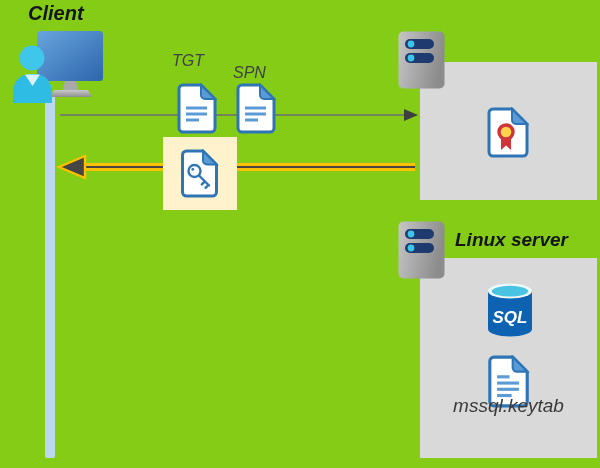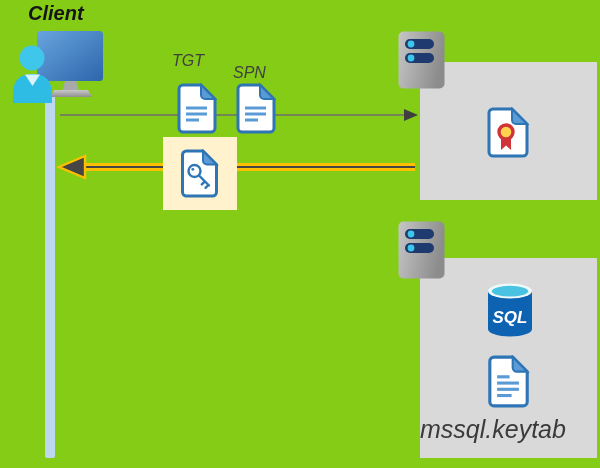--- a/index.html
+++ b/index.html
@@ -25,21 +25,21 @@
   #key-doc{left:180px;top:149px;}
   #dc-box{left:420px;top:62px;width:177px;height:138px;}
   #dc-server-icon{left:398px;top:31px;}
   #dc-label{left:455px;top:4px;width:125px;font-size:19px;}
   #cert-icon{left:486px;top:107px;}
   #linux-box{left:420px;top:258px;width:177px;height:200px;}
   #linux-server-icon{left:398px;top:221px;}
   #linux-label{left:455px;top:229px;white-space:nowrap;font-size:19px;}
   #sql-icon{left:487px;top:282px;}
   #keytab-doc{left:486px;top:355px;}
-  #keytab-label{left:420px;top:415px;width:177px;text-align:left;color:#3a3a3a;font-size:25px;}
+  #keytab-label{left:420px;top:395px;width:177px;text-align:center;color:#3a3a3a;font-size:19px;}
 </style>
 </head>
 <body>
 
 <div id="stage">
 
   <svg width="0" height="0" style="position:absolute" aria-hidden="true">
     <defs>
       <linearGradient id="mg" x1="0" y1="0" x2="1" y2="1">
         <stop offset="0" stop-color="#68a4de"></stop>
@@ -119,20 +119,21 @@
     <circle cx="13" cy="27" r="3.4" fill="#3cc6ea"></circle>
   </svg>
   <svg id="cert-icon" class="abs" width="43" height="51" viewBox="0 0 43 51">
     <path d="M7 2 H26 L41 17 V45 a4 4 0 0 1 -4 4 H7 a4 4 0 0 1 -4 -4 V6 a4 4 0 0 1 4 -4 Z" fill="#fff" stroke="#2e75b6" stroke-width="3"></path>
     <path d="M26 2 L41 17 H30 a4 4 0 0 1 -4 -4 Z" fill="#5b9bd5" stroke="#2e75b6" stroke-width="2"></path>
     <path d="M15 30 L15 43 L20 38.5 L25 43 L25 30 Z" fill="#d13438"></path>
     <circle cx="20" cy="25" r="7" fill="#ffd34d" stroke="#d13438" stroke-width="3.4"></circle>
   </svg>
 
   <div id="linux-box" class="abs graybox"></div>
+  <div id="linux-label" class="abs title">Linux server</div>
   <svg id="linux-server-icon" class="abs" width="47" height="58" viewBox="0 0 47 58">
     <rect x="0.5" y="0.5" width="46" height="57" rx="5" fill="url(#sg)"></rect>
     <rect x="7" y="8" width="29" height="10" rx="5" fill="#1e3a6e"></rect>
     <circle cx="13" cy="13" r="3.4" fill="#3cc6ea"></circle>
     <rect x="7" y="22" width="29" height="10" rx="5" fill="#1e3a6e"></rect>
     <circle cx="13" cy="27" r="3.4" fill="#3cc6ea"></circle>
   </svg>
 
   <svg id="sql-icon" class="abs" width="46" height="56" viewBox="0 0 46 56">
     <path d="M1 9 L1 47 A22 7.5 0 0 0 45 47 L45 9 Z" fill="#0d62b2"></path>

